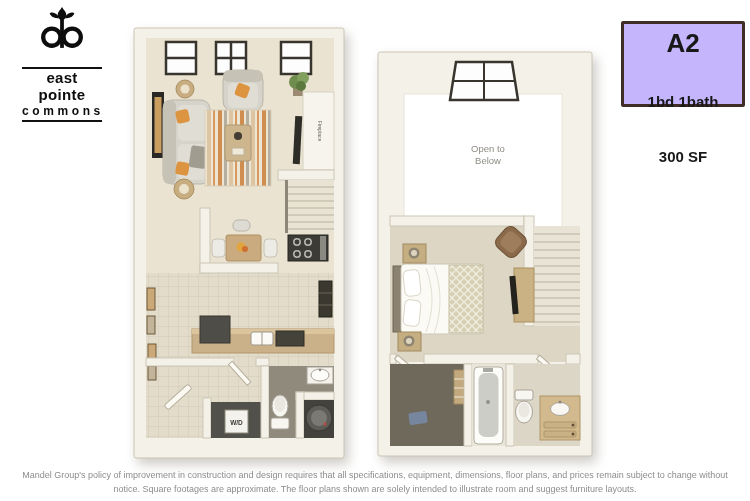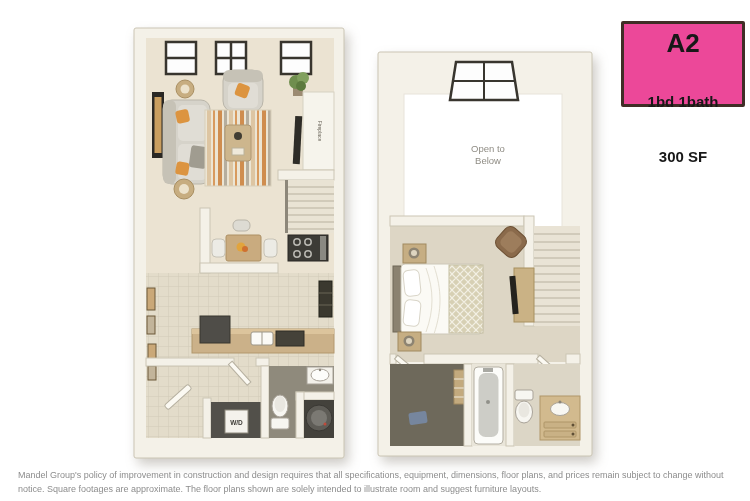--- a/index.html
+++ b/index.html
@@ -6,39 +6,54 @@
   .page{position:relative;width:750px;height:501px;background:#ffffff;overflow:hidden;
         font-family:"Liberation Sans",sans-serif;}
   
   .logo{position:absolute;left:22px;top:6px;width:80px;text-align:center;color:#0d0d0d;}
   .logo svg{display:block;margin:0 auto;}
   .logo .rule-top{border-top:2px solid #111;margin:3px 0 1px;}
   .brand1{font-size:15px;font-weight:bold;letter-spacing:.3px;line-height:1.1;}
   .brand2{font-size:12px;font-weight:bold;letter-spacing:3.6px;line-height:1.25;
           border-bottom:2px solid #111;padding-bottom:1px;margin-top:1px;}
   
-  .infobox{position:absolute;left:621px;top:21px;width:118px;height:80px;background:#ec4899;
+  .infobox{position:absolute;left:621px;top:21px;width:118px;height:80px;background:#c4b5fd;
            border:3px solid #402d26;border-radius:2px;text-align:center;color:#181818;}
   .infobox .code{font-size:26px;font-weight:bold;line-height:1.05;margin-top:6px;}
   .infobox .bb,.infobox .sf{font-size:15px;font-weight:bold;line-height:1.25;margin-top:36px;}
   
   .plan{position:absolute;filter:drop-shadow(4px 6px 6px rgba(80,70,50,.28));}
   .plan1{left:128px;top:26px;}
   .plan2{left:376px;top:50px;}
   .wall{fill:#f4f1e8;stroke:#cbc5b4;stroke-width:1;}
   svg text{font-family:"Liberation Sans",sans-serif;}
   
   .disclaimer{position:absolute;top:469px;left:50%;transform:translateX(-50%);width:714px;
-              font-size:9px;line-height:1.55;color:#8d8d8d;}
+              text-align:center;font-size:9px;line-height:1.55;color:#8d8d8d;}
 </style>
 </head>
 <body>
 
 <div class="page">
 
+  <div class="logo">
+    <svg width="54" height="58" viewBox="0 0 100 108">
+      <g fill="#0d0d0d">
+        <path d="M50,2 C46,9 42,11 42,17 C42,23 46,26 50,26 C54,26 58,23 58,17 C58,11 54,9 50,2 Z"></path>
+        <path d="M42,17 C36,11 29,11 27,14 C30,21 37,23 44,23 Z"></path>
+        <path d="M58,17 C64,11 71,11 73,14 C70,21 63,23 56,23 Z"></path>
+        <rect x="46.5" y="22" width="7" height="56"></rect>
+      </g>
+      <circle cx="31" cy="58" r="16" fill="none" stroke="#0d0d0d" stroke-width="8"></circle>
+      <circle cx="69" cy="58" r="16" fill="none" stroke="#0d0d0d" stroke-width="8"></circle>
+    </svg>
+    <div class="rule-top"></div>
+    <div class="brand1">east pointe</div>
+    <div class="brand2">commons</div>
+  </div>
 
   <div class="infobox">
     <div class="code">A2</div>
     <div class="bb">1bd 1bath</div>
     <div class="sf">300 SF</div>
   </div>
 
   <svg class="plan plan1" width="218" height="436" viewBox="0 0 218 436">
     <defs>
       <pattern id="p1-tile" width="10" height="10" patternUnits="userSpaceOnUse">

